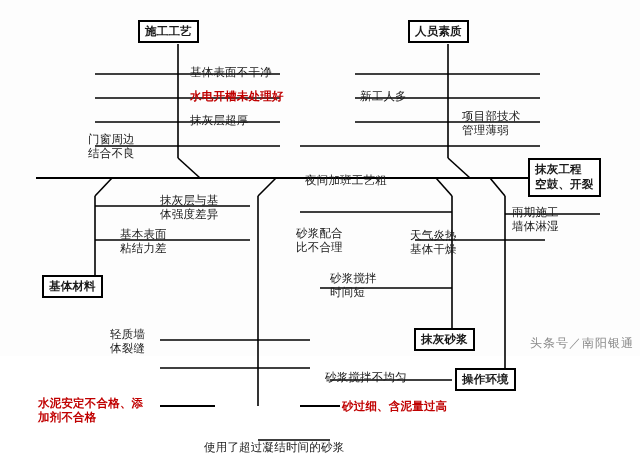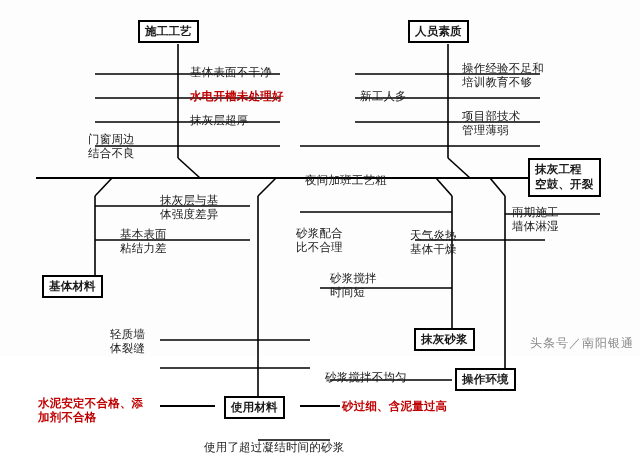--- a/index.html
+++ b/index.html
@@ -105,33 +105,30 @@
     <line x1="505" y1="214" x2="600" y2="214" stroke="#000" stroke-width="1.4"></line>
 
     <polygon points="540,170 560,178 540,186" fill="#000"></polygon>
   </svg>
 
   <div class="node boxed" style="left:138px; top:20px;">施工工艺</div>
   <div class="node boxed" style="left:408px; top:20px;">人员素质</div>
   <div class="node boxed" style="left:42px; top:275px;">基体材料</div>
   <div class="node boxed" style="left:414px; top:328px;">抹灰砂浆</div>
   <div class="node boxed" style="left:455px; top:368px;">操作环境</div>
-  <div class="node boxed" style="left:224px; top:396px;">使用材料</div>
 
   <div class="node boxed" style="left:528px; top:158px; line-height:15px;">抹灰工程
 空鼓、开裂</div>
 
   <div class="node plain" style="left:190px; top:65px;">基体表面不干净</div>
   <div class="node plain red" style="left:190px; top:89px;">水电开槽未处理好</div>
   <div class="node plain" style="left:190px; top:113px;">抹灰层超厚</div>
   <div class="node plain" style="left:88px; top:132px;">门窗周边
 结合不良</div>
 
-  <div class="node plain" style="left:462px; top:61px;">操作经验不足和
-培训教育不够</div>
   <div class="node plain" style="left:360px; top:89px;">新工人多</div>
   <div class="node plain" style="left:462px; top:109px;">项目部技术
 管理薄弱</div>
   <div class="node plain" style="left:305px; top:137px;margin-top:36px;">夜间加班工艺粗</div>
 
   <div class="node plain" style="left:160px; top:193px;">抹灰层与基
 体强度差异</div>
   <div class="node plain" style="left:120px; top:227px;">基本表面
 粘结力差</div>
   <div class="node plain" style="left:110px; top:327px;">轻质墙

